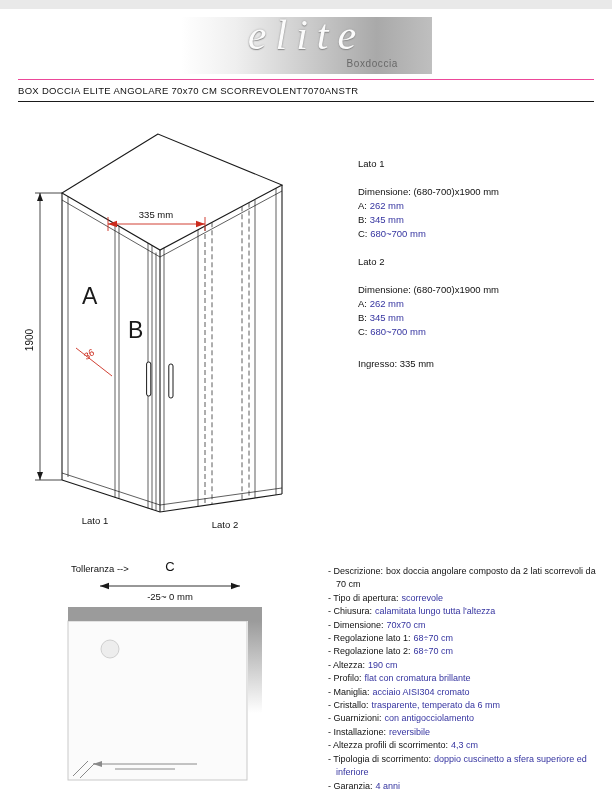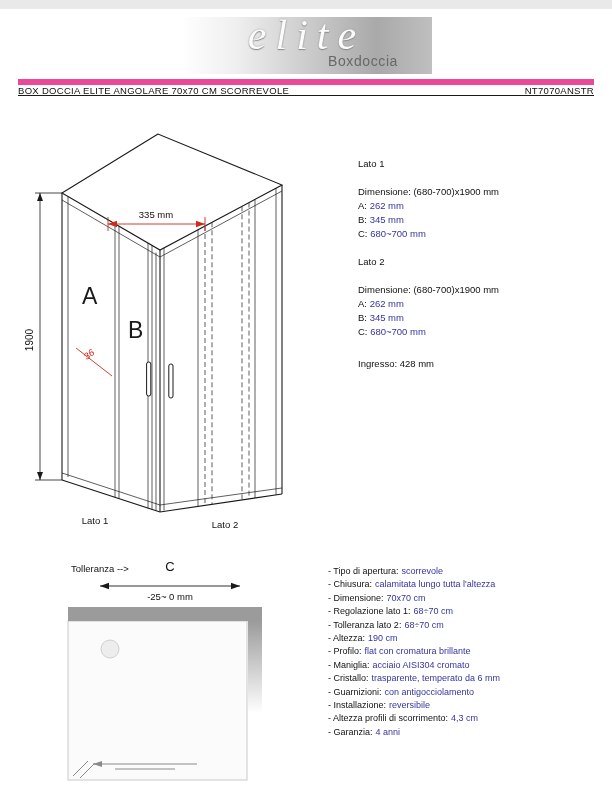--- a/index.html
+++ b/index.html
@@ -6,26 +6,26 @@
   html,body { background:#e9e9e9; }
   body { width:612px; font-family:"Liberation Sans",sans-serif; }
   .page { position:relative; width:612px; height:792px; background:#ffffff; overflow:hidden; margin:9px auto;padding-left:38px; }
 
   
   .logo { position:absolute; left:181px; top:8px; width:251px; height:57px;
           background:linear-gradient(90deg,#ffffff 0%,#efefef 22%,#cfcfcf 48%,#a9a9a9 78%,#bfbfbf 100%); }
   .logo-brand { position:absolute; left:0; right:0; top:-6px; text-align:center;
           font-family:"Liberation Serif",serif; font-style:italic; font-size:42px; color:#fbfbfb;
           letter-spacing:9px; text-shadow:0 1px 1px #8a8a8a,0 0 2px #9a9a9a; }
-  .logo-sub { position:absolute; right:34px; bottom:5px; font-size:14px; color:#686868; letter-spacing:0.6px; }
-
-  
-  .titlebar { position:absolute; left:18px; right:18px; top:70px; height:17px;
-          border-top:6px solid #ec4899; border-bottom:1px solid #1a1a1a;
-          display:flex; align-items:center; justify-content:space-between;
+  .logo-sub { position:absolute; right:34px; bottom:5px; font-size:10px; color:#686868; letter-spacing:0.6px; }
+
+  
+  .titlebar { position:absolute; left:18px; right:18px; top:70px; height:23px;
+          border-top:1px solid #ec4899; border-bottom:1px solid #1a1a1a;
+          display:flex; align-items:center; 
           font-size:9.5px; color:#111; letter-spacing:0.3px; }
 
   
   .main-drawing { position:absolute; left:20px; top:103px; }
 
   
   .side-info { position:absolute; left:358px; top:148px; font-size:9.5px; color:#111; line-height:14px; }
   .si-title { margin-bottom:14px; }
   .si-gap { margin-top:14px; }
   .si-gap-lg { margin-top:18px; }
@@ -154,21 +154,21 @@
     </div>
     <div>
       <span>B:</span>
       <span class="blue">345 mm</span>
     </div>
     <div>
       <span>C:</span>
       <span class="blue">680~700 mm</span>
     </div>
 
-    <div class="si-gap-lg">Ingresso: 428 mm</div>
+    <div class="si-gap-lg">Ingresso: 335 mm</div>
   </div>
 
   <div class="tolerance-block">
     <svg width="230" height="242" viewBox="0 0 230 242">
       <defs>
         <linearGradient id="wallFade" x1="0" y1="0" x2="0" y2="1">
           <stop offset="0" stop-color="#9b9b9b"></stop>
           <stop offset="1" stop-color="#ffffff"></stop>
         </linearGradient>
       </defs>
@@ -195,33 +195,36 @@
           <path d="M18,221 L33,206"></path>
           <path d="M25,223 L40,208"></path>
         </g>
         <polygon points="38,209 47,206 47,212" fill="#8a8a8a"></polygon>
       </g>
     </svg>
   </div>
 
   <ul class="features">
     <li>
+      <span>- Descrizione:</span><span class="f-value plain">box doccia angolare composto da 2 lati scorrevoli da 70 cm</span>
+    </li>
+    <li>
       <span>- Tipo di apertura:</span><span class="f-value">scorrevole</span>
     </li>
     <li>
       <span>- Chiusura:</span><span class="f-value">calamitata lungo tutta l'altezza</span>
     </li>
     <li>
       <span>- Dimensione:</span><span class="f-value">70x70 cm</span>
     </li>
     <li>
       <span>- Regolazione lato 1:</span><span class="f-value">68÷70 cm</span>
     </li>
     <li>
-      <span>- Tolleranza lato 2:</span><span class="f-value">68÷70 cm</span>
+      <span>- Regolazione lato 2:</span><span class="f-value">68÷70 cm</span>
     </li>
     <li>
       <span>- Altezza:</span><span class="f-value">190 cm</span>
     </li>
     <li>
       <span>- Profilo:</span><span class="f-value">flat con cromatura brillante</span>
     </li>
     <li>
       <span>- Maniglia:</span><span class="f-value">acciaio AISI304 cromato</span>
     </li>
@@ -231,17 +234,20 @@
     <li>
       <span>- Guarnizioni:</span><span class="f-value">con antigocciolamento</span>
     </li>
     <li>
       <span>- Installazione:</span><span class="f-value">reversibile</span>
     </li>
     <li>
       <span>- Altezza profili di scorrimento:</span><span class="f-value">4,3 cm</span>
     </li>
     <li>
+      <span>- Tipologia di scorrimento:</span><span class="f-value">doppio cuscinetto a sfera superiore ed inferiore</span>
+    </li>
+    <li>
       <span>- Garanzia:</span><span class="f-value">4 anni</span>
     </li>
   </ul>
 
 </div>
 
 </body></html>

